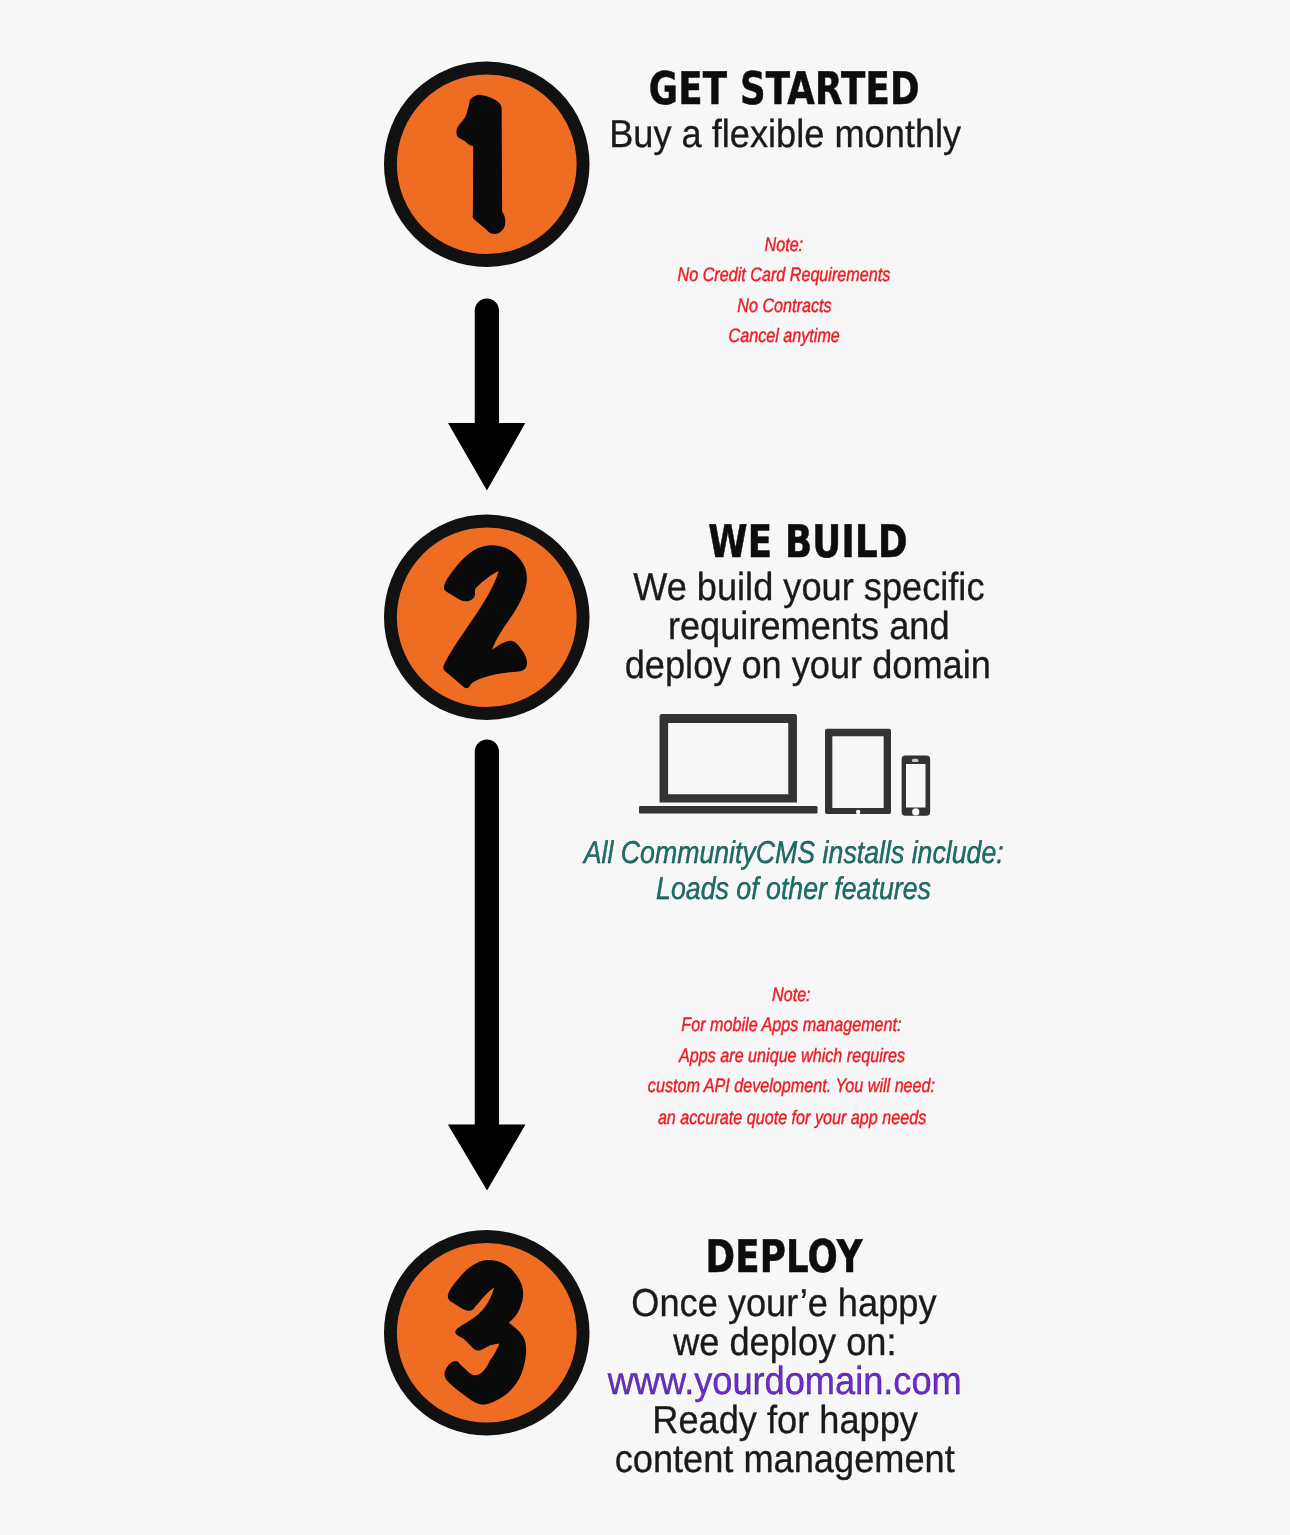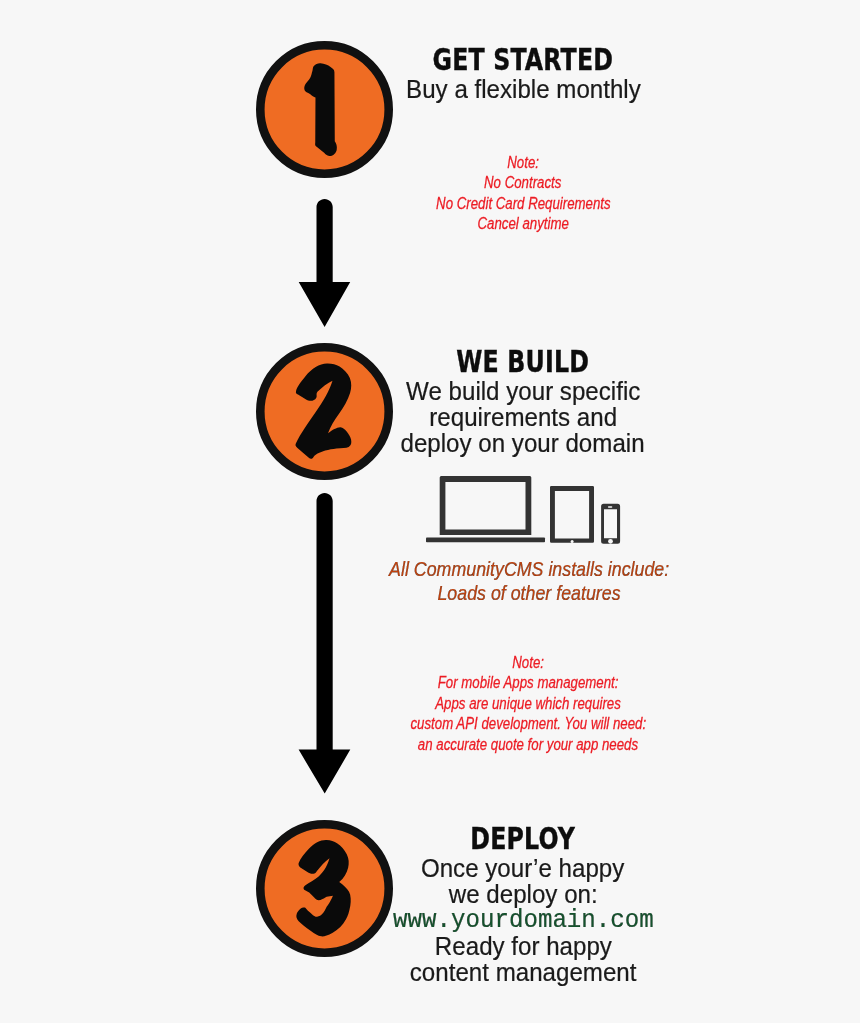--- a/index.html
+++ b/index.html
@@ -18,45 +18,45 @@
 
   
   .arrow{position:absolute;}
 
   
   .tblock{position:absolute;text-align:center;white-space:nowrap;}
   .tblock > div > span{white-space:nowrap;}
   .hdr{font-weight:bold;letter-spacing:.2px;color:#0d0d0d;-webkit-text-stroke:0.35px #0d0d0d;}
   .body{color:#1a1a1a;-webkit-text-stroke:0.22px #1a1a1a;}
   .note{color:#ec1c24;font-style:italic;-webkit-text-stroke:0.28px #ec1c24;}
-  .ital{color:#c2410c;font-style:italic;-webkit-text-stroke:0.22px #1a1a1a;}
-  .green{color:#14532d;font-family:Liberation Mono, monospace;}
+  .ital{color:#0f766e;font-style:italic;-webkit-text-stroke:0.22px #1a1a1a;}
+  .green{color:#6d28d9;}
 
   
   .c1{left:225px;top:41px;width:137px;height:137px;}
   .c2{left:225px;top:343px;width:137px;height:137px;}
   .c3{left:225px;top:820px;width:137px;height:137px;}
   .circle .num{fill:#0a0a0a;}
 
   .a1{left:262px;top:196px;}
   .a2{left:262px;top:490px;}
   .arrow path{fill:#000;}
 
   .h1{font-family:"DejaVu Sans Condensed","DejaVu Sans",sans-serif;font-size:30px;line-height:32px;}
   .h1 > span{display:inline-block;transform:scaleX(.878) translateZ(0);}
   .b1{font-size:26px;line-height:26px;}
   .b1 > span{display:inline-block;transform:scaleX(.928) translateZ(0);}
-  .n1{font-size:16px;line-height:20.4px;}
+  .n1{font-size:13px;line-height:20.4px;}
   .n1 > span{display:inline-block;transform:scaleX(.828) translateZ(0);}
   .f1{font-size:21px;line-height:23.8px;}
   .f1 > span{display:inline-block;transform:scaleX(.848) translateZ(0);}
 
   .t1head{left:292px;top:43.5px;width:400px;}
   .t1note{left:292px;top:152.7px;width:400px;}
-  .t2head{left:292px;top:345.7px;width:400px;}
+  .t2head{left:308px;top:345.7px;width:400px;}
   .t2feat{left:298px;top:557px;width:400px;}
   .t2note{left:297px;top:653px;width:400px;}
   .t3head{left:292px;top:823px;width:400px;}
 
   .devices{position:absolute;left:395px;top:476px;width:200px;height:72px;}
 </style>
 </head>
 <body>
 
 <div class="stage">
@@ -69,22 +69,22 @@
     </svg>
   </div>
 
   <div class="tblock t1head">
     <div class="hdr h1"><span>GET STARTED</span></div>
     <div class="body b1"><span>Buy a flexible monthly</span></div>
   </div>
 
   <div class="tblock t1note">
     <div class="note n1"><span>Note:</span></div>
+    <div class="note n1"><span>No Credit Card Requirements</span></div>
     <div class="note n1"><span>No Contracts</span></div>
-    <div class="note n1"><span>No Credit Card Requirements</span></div>
     <div class="note n1"><span>Cancel anytime</span></div>
   </div>
 
   <svg class="arrow a1" viewBox="0 0 64 140" width="64" height="140">
     <path d="M31.6 3 C27.1 3 23.5 6.6 23.5 11.1 L23.5 86 L5.7 86 L31.6 131 L57.2 86 L39.7 86 L39.7 11.1 C39.7 6.6 36.1 3 31.6 3 Z"></path>
   </svg>
 
   <div class="circle c2">
     <svg viewBox="0 0 120 120">
       <title>2</title>

